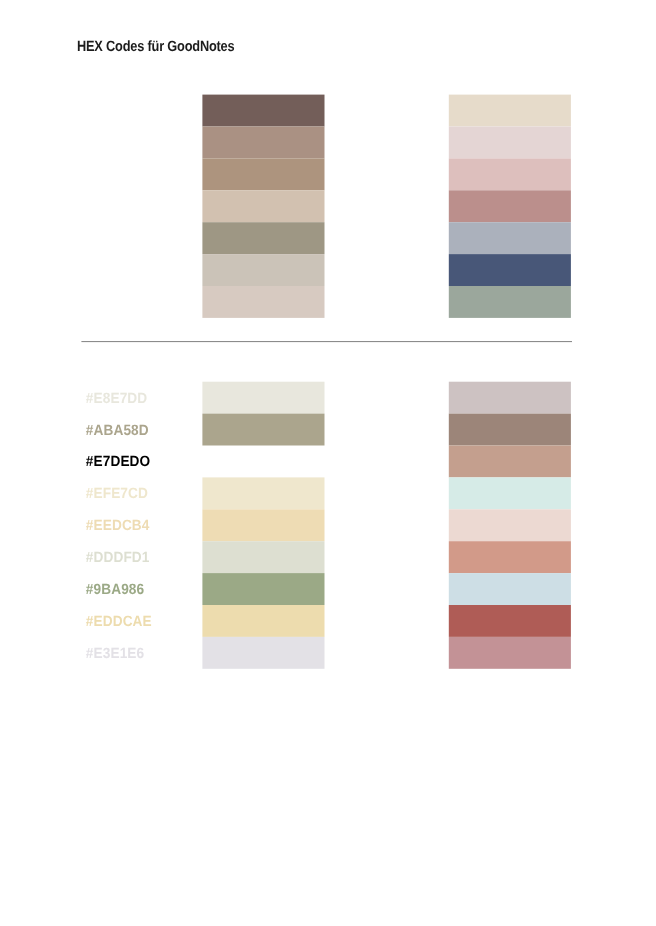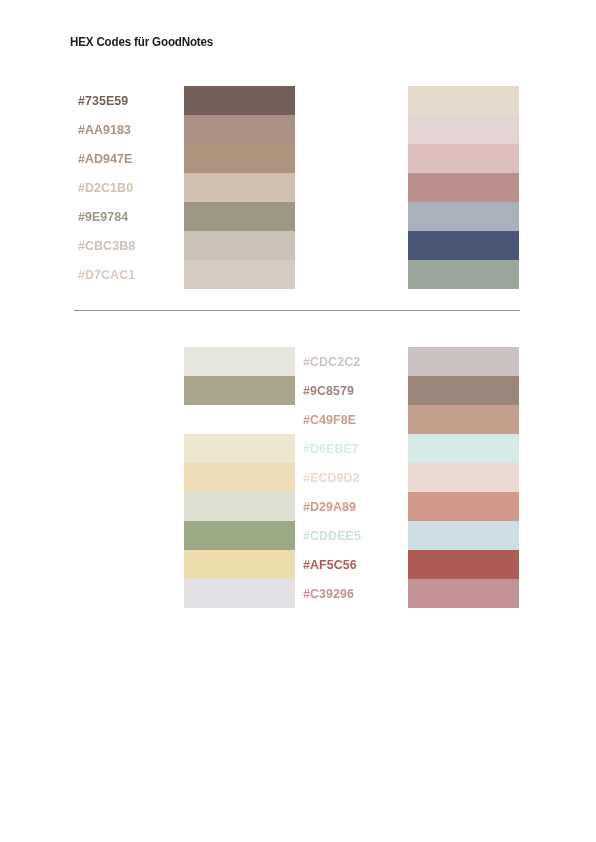--- a/index.html
+++ b/index.html
@@ -93,29 +93,20 @@
 </head>
 <body>
 
 <div id="page" style="background: rgb(255, 255, 255);">
 
   <div class="page-title">HEX Codes für GoodNotes</div>
 
   <div id="groups-host">
       <div class="group" style="top: 86px; width: 596px;">
         <div class="group-inner" style="height: 203px;">
-          <div class="label-col col-a">
-            <div class="hex-label" style="color: rgb(115, 94, 89);">#735E59</div>
-            <div class="hex-label" style="color: rgb(170, 145, 131);">#AA9183</div>
-            <div class="hex-label" style="color: rgb(173, 148, 126);">#AD947E</div>
-            <div class="hex-label" style="color: rgb(210, 193, 176);">#D2C1B0</div>
-            <div class="hex-label" style="color: rgb(158, 151, 132);">#9E9784</div>
-            <div class="hex-label" style="color: rgb(203, 195, 184);">#CBC3B8</div>
-            <div class="hex-label" style="color: rgb(215, 202, 193);">#D7CAC1</div>
-          </div>
           <div class="swatch-col col-a" style="height: 203px;">
             <div class="swatch" style="background: rgb(115, 94, 89); height: 29px;"></div>
             <div class="swatch" style="background: rgb(170, 145, 131); height: 29px;"></div>
             <div class="swatch" style="background: rgb(173, 148, 126); height: 29px;"></div>
             <div class="swatch" style="background: rgb(210, 193, 176); height: 29px;"></div>
             <div class="swatch" style="background: rgb(158, 151, 132); height: 29px;"></div>
             <div class="swatch" style="background: rgb(203, 195, 184); height: 29px;"></div>
             <div class="swatch" style="background: rgb(215, 202, 193); height: 29px;"></div>
           </div>
           <div class="swatch-col col-b" style="height: 203px;">
@@ -124,41 +115,41 @@
             <div class="swatch" style="background: rgb(221, 191, 189); height: 29px;"></div>
             <div class="swatch" style="background: rgb(187, 143, 140); height: 29px;"></div>
             <div class="swatch" style="background: rgb(171, 177, 188); height: 29px;"></div>
             <div class="swatch" style="background: rgb(72, 87, 120); height: 29px;"></div>
             <div class="swatch" style="background: rgb(155, 167, 156); height: 29px;"></div>
           </div>
         </div>
       </div>
       <div class="group" style="top: 347px; width: 596px;">
         <div class="group-inner" style="height: 261px;">
+          <div class="label-col col-a">
+            <div class="hex-label" style="color: rgb(232, 231, 221);">#E8E7DD</div>
+            <div class="hex-label" style="color: rgb(171, 165, 141);">#ABA58D</div>
+            <div class="hex-label">#E7DEDO</div>
+            <div class="hex-label" style="color: rgb(239, 231, 205);">#EFE7CD</div>
+            <div class="hex-label" style="color: rgb(238, 220, 180);">#EEDCB4</div>
+            <div class="hex-label" style="color: rgb(221, 223, 209);">#DDDFD1</div>
+            <div class="hex-label" style="color: rgb(155, 169, 134);">#9BA986</div>
+            <div class="hex-label" style="color: rgb(237, 220, 174);">#EDDCAE</div>
+            <div class="hex-label" style="color: rgb(227, 225, 230);">#E3E1E6</div>
+          </div>
           <div class="swatch-col col-a" style="height: 261px;">
             <div class="swatch" style="background: rgb(232, 231, 221); height: 29px;"></div>
             <div class="swatch" style="background: rgb(171, 165, 141); height: 29px;"></div>
             <div class="swatch" style="height: 29px;"></div>
             <div class="swatch" style="background: rgb(239, 231, 205); height: 29px;"></div>
             <div class="swatch" style="background: rgb(238, 220, 180); height: 29px;"></div>
             <div class="swatch" style="background: rgb(221, 223, 209); height: 29px;"></div>
             <div class="swatch" style="background: rgb(155, 169, 134); height: 29px;"></div>
             <div class="swatch" style="background: rgb(237, 220, 174); height: 29px;"></div>
             <div class="swatch" style="background: rgb(227, 225, 230); height: 29px;"></div>
-          </div>
-          <div class="label-col col-b">
-            <div class="hex-label" style="color: rgb(205, 194, 194);">#CDC2C2</div>
-            <div class="hex-label" style="color: rgb(156, 133, 121);">#9C8579</div>
-            <div class="hex-label" style="color: rgb(196, 159, 142);">#C49F8E</div>
-            <div class="hex-label" style="color: rgb(214, 235, 231);">#D6EBE7</div>
-            <div class="hex-label" style="color: rgb(236, 217, 210);">#ECD9D2</div>
-            <div class="hex-label" style="color: rgb(210, 154, 137);">#D29A89</div>
-            <div class="hex-label" style="color: rgb(205, 222, 229);">#CDDEE5</div>
-            <div class="hex-label" style="color: rgb(175, 92, 86);">#AF5C56</div>
-            <div class="hex-label" style="color: rgb(195, 146, 150);">#C39296</div>
           </div>
           <div class="swatch-col col-b" style="height: 261px;">
             <div class="swatch" style="background: rgb(205, 194, 194); height: 29px;"></div>
             <div class="swatch" style="background: rgb(156, 133, 121); height: 29px;"></div>
             <div class="swatch" style="background: rgb(196, 159, 142); height: 29px;"></div>
             <div class="swatch" style="background: rgb(214, 235, 231); height: 29px;"></div>
             <div class="swatch" style="background: rgb(236, 217, 210); height: 29px;"></div>
             <div class="swatch" style="background: rgb(210, 154, 137); height: 29px;"></div>
             <div class="swatch" style="background: rgb(205, 222, 229); height: 29px;"></div>
             <div class="swatch" style="background: rgb(175, 92, 86); height: 29px;"></div>

